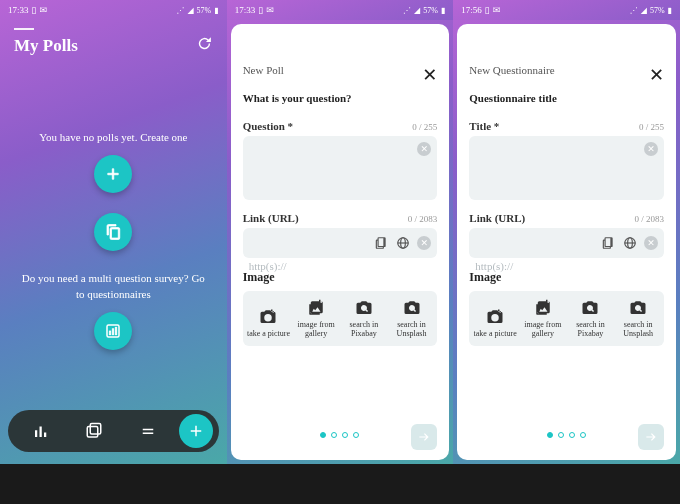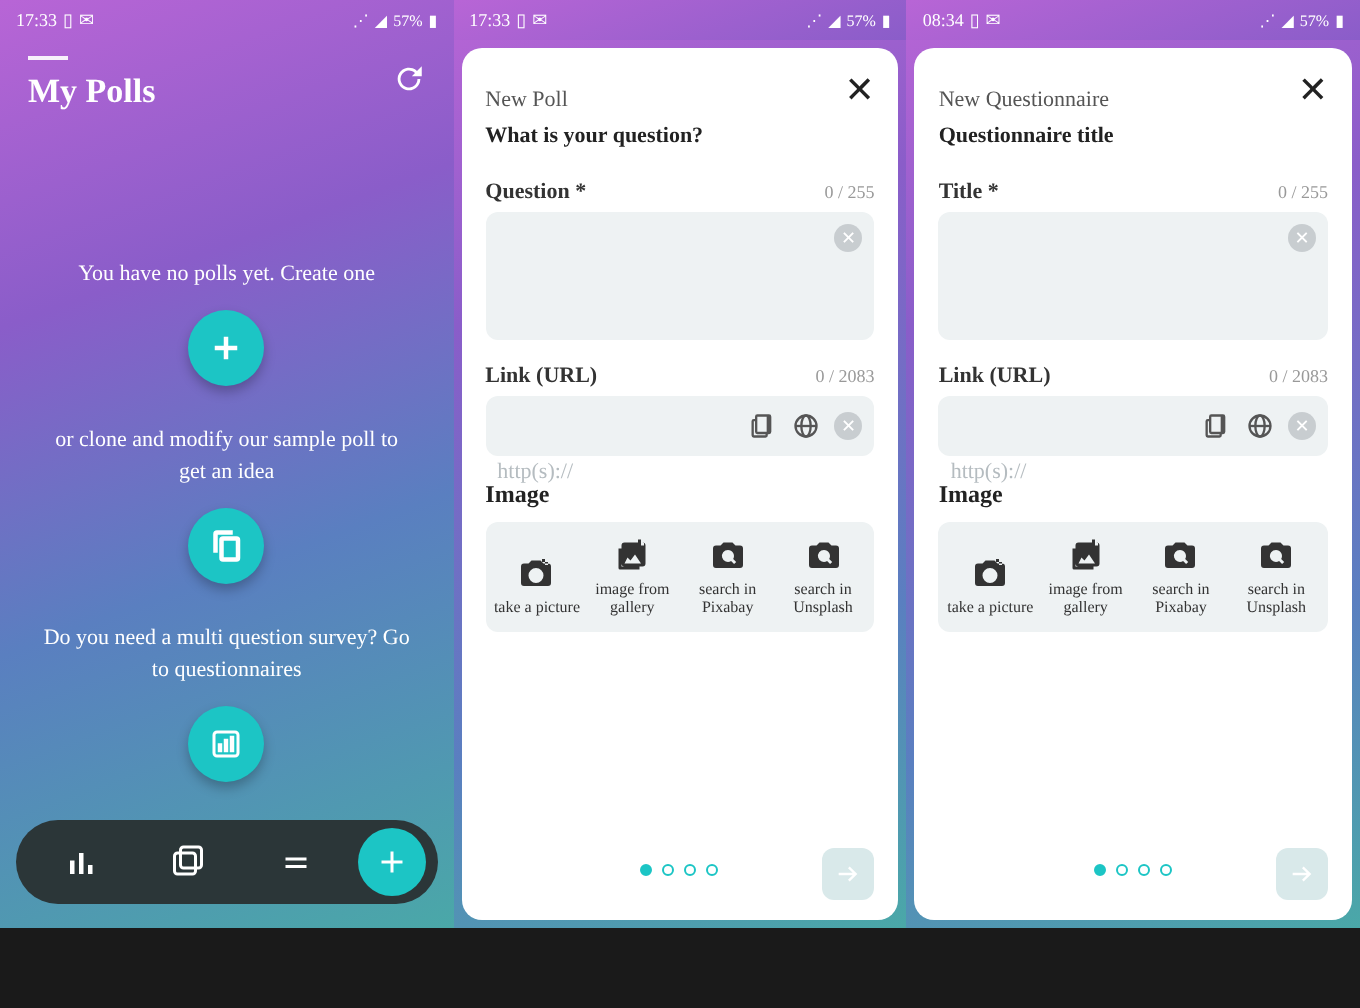--- a/index.html
+++ b/index.html
@@ -34,21 +34,21 @@
   }
   .bg-gradient .status-bar { color: #fff; }
   .white-phone .status-bar { color: #444; background: linear-gradient(160deg,#b865d6,#8a5dc9); color:#fff; }
   .status-left, .status-right { display:flex; gap:3px; align-items:center; }
   .status-right span { font-size:8px; }
 
   
   .s1-header {
     display:flex;
     justify-content:space-between;
-    align-items:center;
+    align-items:flex-end;
     padding: 8px 14px 14px;
     color:#fff;
   }
   .s1-title-wrap { display:flex; flex-direction:column; }
   .s1-dash { width:20px; height:2px; background:#fff; margin-bottom:6px; opacity:.9;}
   .s1-title { font-size:17px; font-weight:600; }
 
   .s1-body {
     flex:1;
     display:flex;
@@ -110,24 +110,25 @@
     top:24px; left:4px; right:4px; bottom:4px;
     background:#fff;
     border-radius:10px;
     display:flex;
     flex-direction:column;
     padding:10px 12px;
   }
   .card-head {
     display:flex;
     justify-content:space-between;
-    align-items:flex-end;
+    align-items:flex-start;
     color:#555;
     font-size:11px;
     margin-bottom:6px;
+    margin-top:30px;
   }
   .card-head .close { font-size:18px; color:#222; cursor:pointer; }
   .card-title {
     font-size:11px;
     font-weight:700;
     color:#222;
     margin-bottom:16px;
   }
   .field-row {
     display:flex; justify-content:space-between; align-items:baseline;
@@ -238,21 +239,20 @@
   </div>
 
   <div class="s1-body">
     <div class="s1-txt">You have no polls yet. Create one</div>
     <div class="circle-btn">
       <svg viewBox="0 0 24 24">
           <path d="M11 5h2v14h-2z"></path>
           <path d="M5 11h14v2H5z"></path>
         </svg>
     </div>
-    <div class="s1-txt">or clone and modify our sample poll to get an idea</div>
     <div class="circle-btn">
       <svg viewBox="0 0 24 24">
           <path d="M16 2H6a2 2 0 0 0-2 2v12h2V4h10V2zm3 4H10a2 2 0 0 0-2 2v12a2 2 0 0 0 2 2h9a2 2 0 0 0 2-2V8a2 2 0 0 0-2-2zm0 14H10V8h9v12z"></path>
         </svg>
     </div>
     <div class="s1-txt">Do you need a multi question survey? Go to questionnaires</div>
     <div class="circle-btn">
       <svg viewBox="0 0 24 24">
           <rect x="4" y="4" width="16" height="16" rx="2" fill="none" stroke="#fff" stroke-width="2"></rect>
           <rect x="7" y="12" width="2" height="5" fill="#fff"></rect>
@@ -382,21 +382,21 @@
             <path d="M4 11h12l-4-4 1.4-1.4L20 12l-6.6 6.4L12 17l4-4H4z"></path>
           </svg>
       </div>
     </div>
   </div>
 </div>
 
 <div class="phone white-phone">
   <div class="status-bar">
     <div class="status-left">
-      <span>08:34</span>
+      <span>17:56</span>
       <span>▯</span>
       <span>✉</span>
     </div>
     <div class="status-right">
       <span>⋰</span>
       <span>◢</span>
       <span>57%</span>
       <span>▮</span>
     </div>
   </div>

